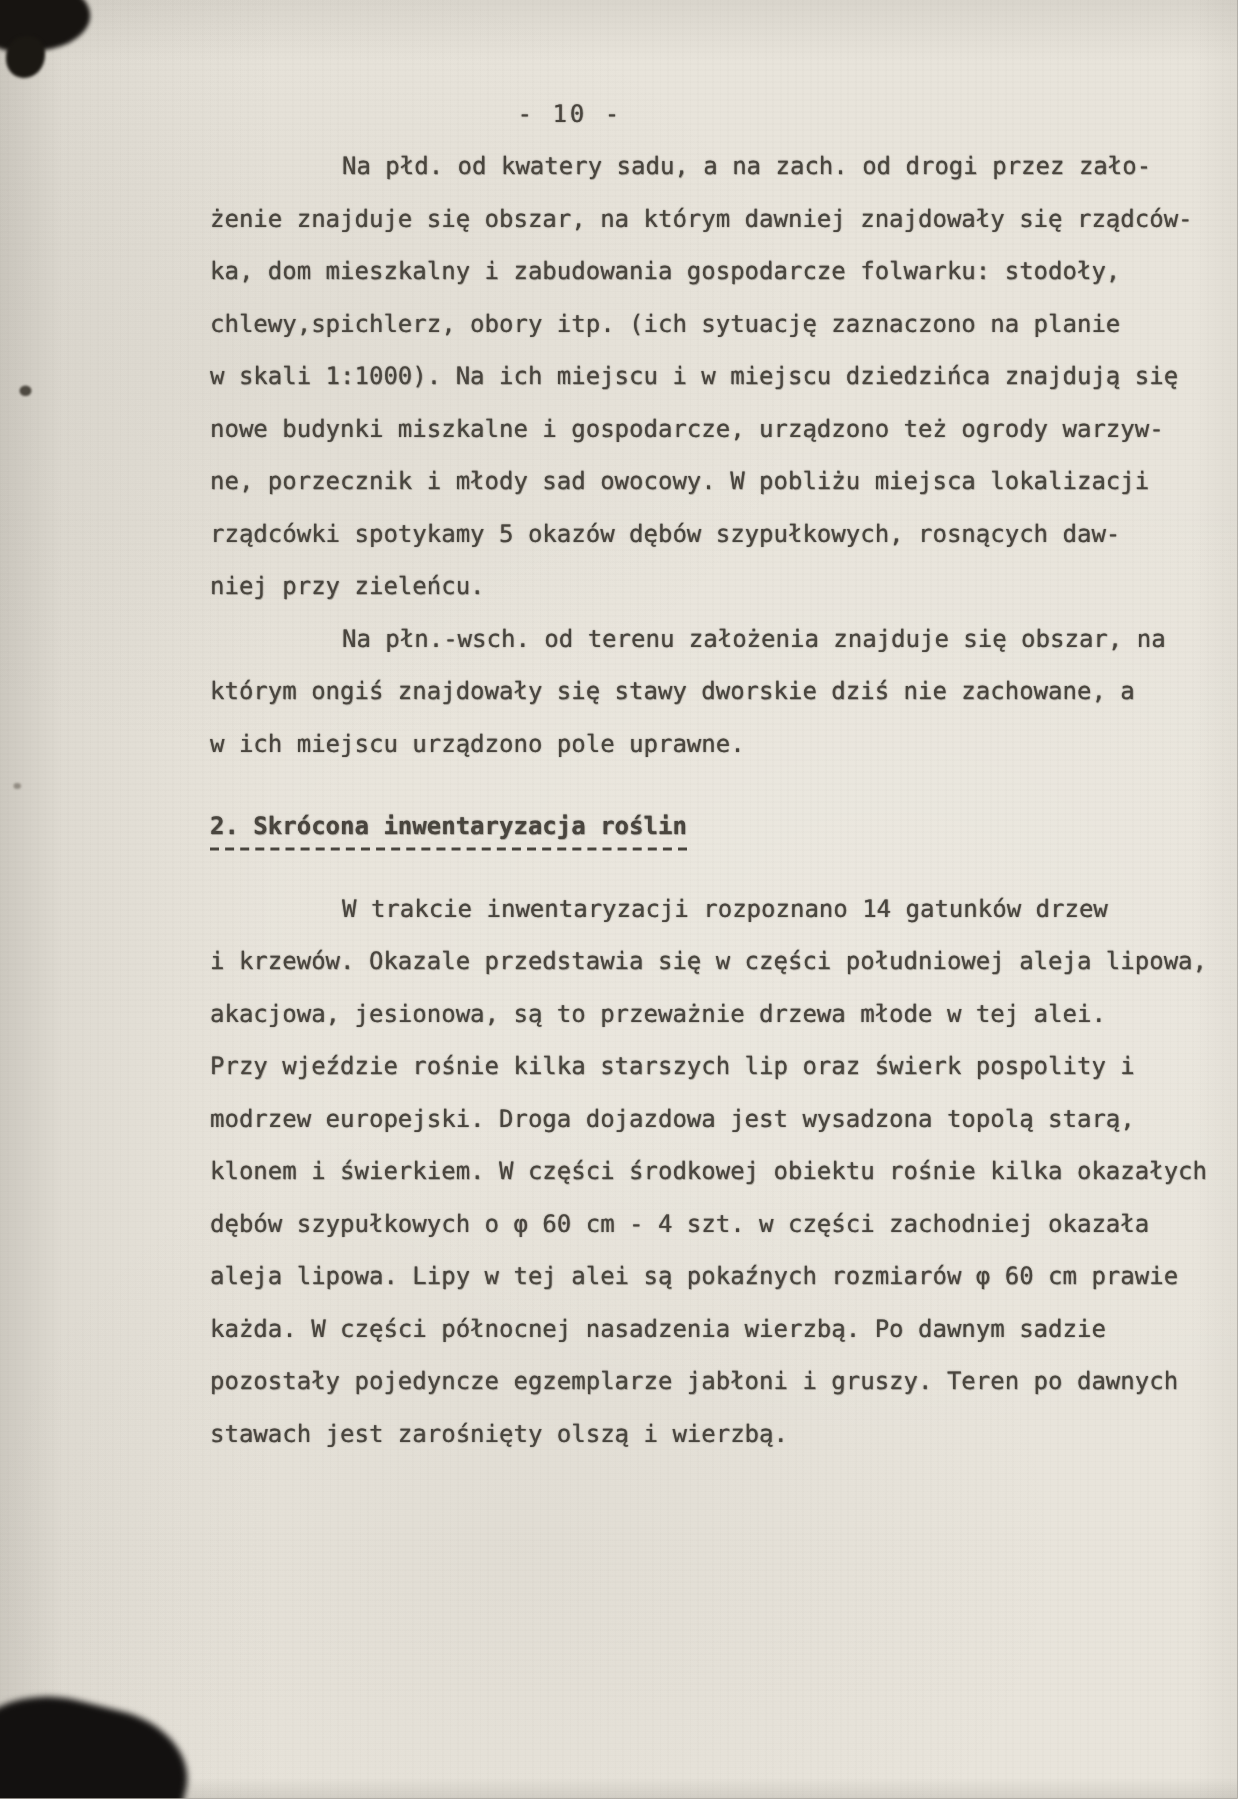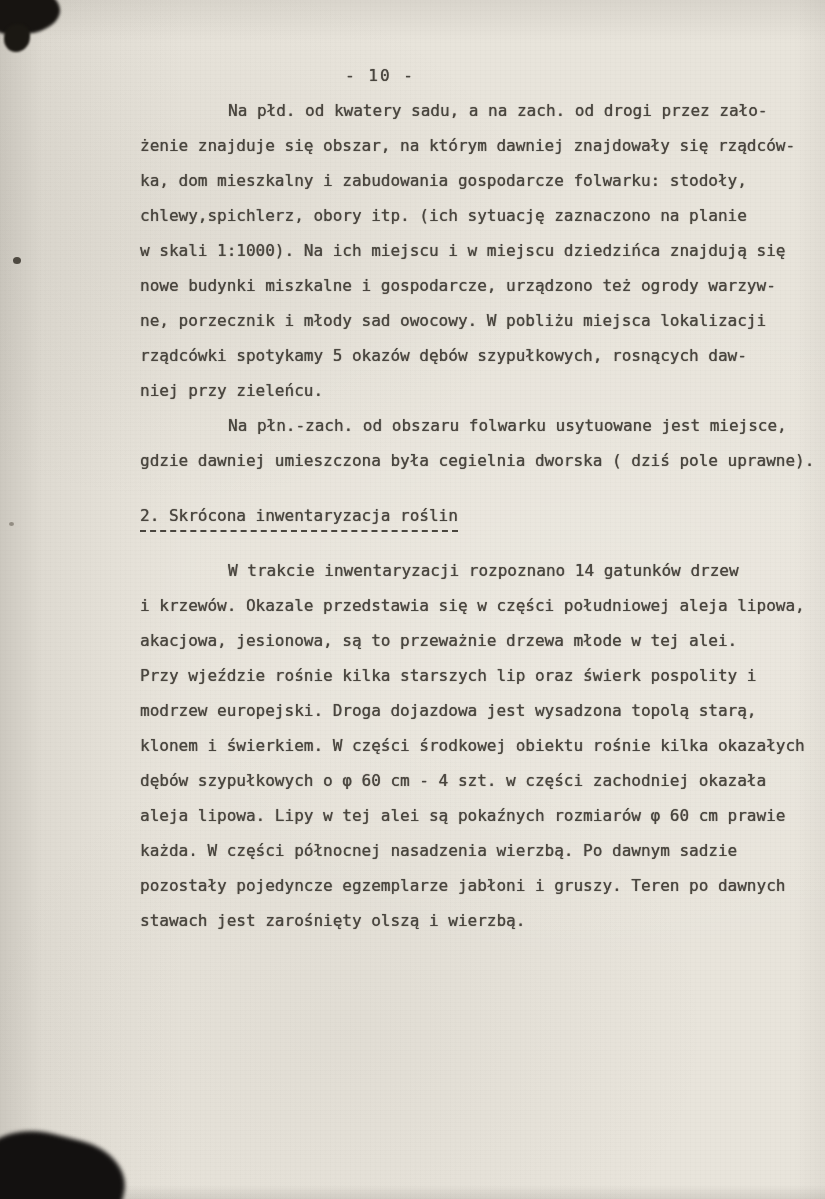--- a/index.html
+++ b/index.html
@@ -68,21 +68,21 @@
     white-space: nowrap;
   }
   .para {
     text-indent: 88px;
     white-space: nowrap;
     margin: 0;
   }
   .heading {
     margin: 20px 0 20px 0;
     font-size: 16px;
-    font-weight: normal;
+    font-weight: bold;
     line-height: 35px;
     white-space: nowrap;
   }
   .heading-text {
     border-bottom: 2px dashed #49453e;
     padding-bottom: 5px;
   }
 </style>
 </head>
 <body>
@@ -92,20 +92,20 @@
   <div class="artifact blob-tl"></div>
   <div class="artifact blob-tl2"></div>
   <div class="artifact speck1"></div>
   <div class="artifact speck2"></div>
   <div class="artifact blob-bl"></div>
 
   <div class="text-block">
     <div class="page-number">- 10 -</div>
 
     <p class="para">Na płd. od kwatery sadu, a na zach. od drogi przez zało-<br>żenie znajduje się obszar, na którym dawniej znajdowały się rządców-<br>ka, dom mieszkalny i zabudowania gospodarcze folwarku: stodoły,<br>chlewy,spichlerz, obory itp. (ich sytuację zaznaczono na planie<br>w skali 1:1000). Na ich miejscu i w miejscu dziedzińca znajdują się<br>nowe budynki miszkalne i gospodarcze, urządzono też ogrody warzyw-<br>ne, porzecznik i młody sad owocowy. W pobliżu miejsca lokalizacji<br>rządcówki spotykamy 5 okazów dębów szypułkowych, rosnących daw-<br>niej przy zieleńcu.</p>
-    <p class="para">Na płn.-zach. od obszaru folwarku usytuowane jest miejsce,<br>gdzie dawniej umieszczona była cegielnia dworska ( dziś pole uprawne).</p>
+    <p class="para">Na płn.-wsch. od terenu założenia znajduje się obszar, na<br>którym ongiś znajdowały się stawy dworskie dziś nie zachowane, a<br>w ich miejscu urządzono pole uprawne.</p>
 
     <h2 class="heading"><span class="heading-text">2. Skrócona inwentaryzacja roślin</span></h2>
 
     <p class="para">W trakcie inwentaryzacji rozpoznano 14 gatunków drzew<br>i krzewów. Okazale przedstawia się w części południowej aleja lipowa,<br>akacjowa, jesionowa, są to przeważnie drzewa młode w tej alei.<br>Przy wjeździe rośnie kilka starszych lip oraz świerk pospolity i<br>modrzew europejski. Droga dojazdowa jest wysadzona topolą starą,<br>klonem i świerkiem. W części środkowej obiektu rośnie kilka okazałych<br>dębów szypułkowych o φ 60 cm - 4 szt. w części zachodniej okazała<br>aleja lipowa. Lipy w tej alei są pokaźnych rozmiarów φ 60 cm prawie<br>każda. W części północnej nasadzenia wierzbą. Po dawnym sadzie<br>pozostały pojedyncze egzemplarze jabłoni i gruszy. Teren po dawnych<br>stawach jest zarośnięty olszą i wierzbą.</p>
   </div>
 
 </div>
 
 </body></html>

